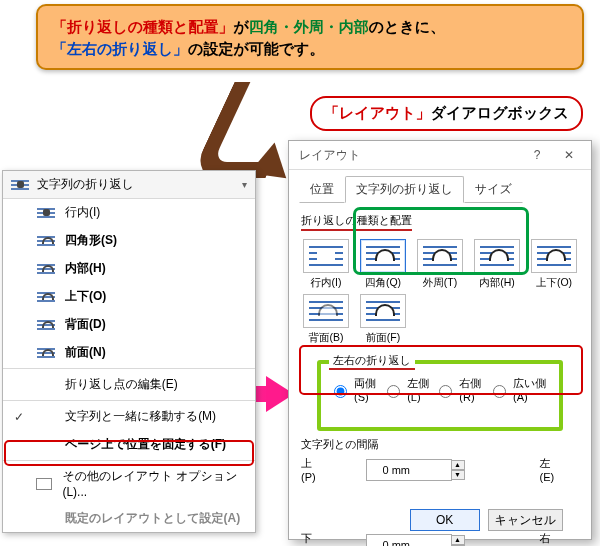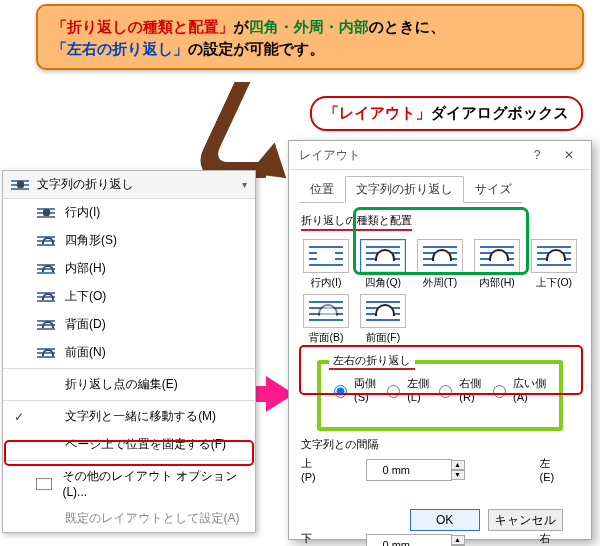--- a/index.html
+++ b/index.html
@@ -21,21 +21,21 @@
   
   .pink-arrow { position:absolute; left:168px; top:386px; }
   .pink-arrow .bar { width:100px; height:16px; background:linear-gradient(to right,#ff6fc1,#ff1a8c); }
   .pink-arrow .head { position:absolute; left:98px; top:-10px; width:0; height:0; border-top:18px solid transparent; border-bottom:18px solid transparent; border-left:28px solid #ff1a8c; }
 
   
   .ctxmenu { position:absolute; left:2px; top:170px; width:252px; background:#fff; border:1px solid #b5b5b5; box-shadow:2px 2px 6px rgba(0,0,0,.25); }
   .ctx-hdr { display:flex; align-items:center; gap:8px; padding:5px 8px; border-bottom:1px solid #d9d9d9; background:#f5f5f5; }
   .ctx-hdr .chev { margin-left:auto; font-size:10px; color:#666; }
   .ctx-item { position:relative; display:flex; align-items:center; gap:10px; padding:5px 8px 5px 8px; }
-  .ctx-item + .ctx-item { border-top:1px solid transparent; }
+  .ctx-item + .ctx-item { border-top:1px solid transparent;font-weight:bold; }
   .ctx-sep { height:1px; background:#d9d9d9; margin:2px 0; }
   .chk { width:16px; display:inline-block; text-align:center; color:#444; }
   .ctx-box { position:absolute; left:4px; top:440px; width:246px; height:22px; border:2px solid #d20000; border-radius:5px; pointer-events:none; }
 
   
   .glyph { display:inline-block; width:18px; height:12px; position:relative; }
   .g-lines::before, .g-lines::after { content:""; position:absolute; left:0; right:0; height:2px; background:#5a7fb8; }
   .g-lines::before { top:1px; box-shadow:0 4px 0 #5a7fb8; } .g-lines::after { bottom:1px; }
   .g-obj { position:absolute; left:6px; top:2px; width:7px; height:7px; background:#444; border-radius:2px; }
   .g-arc { position:absolute; left:5px; top:2px; width:8px; height:6px; border:2px solid #444; border-bottom:none; border-radius:8px 8px 0 0; }

